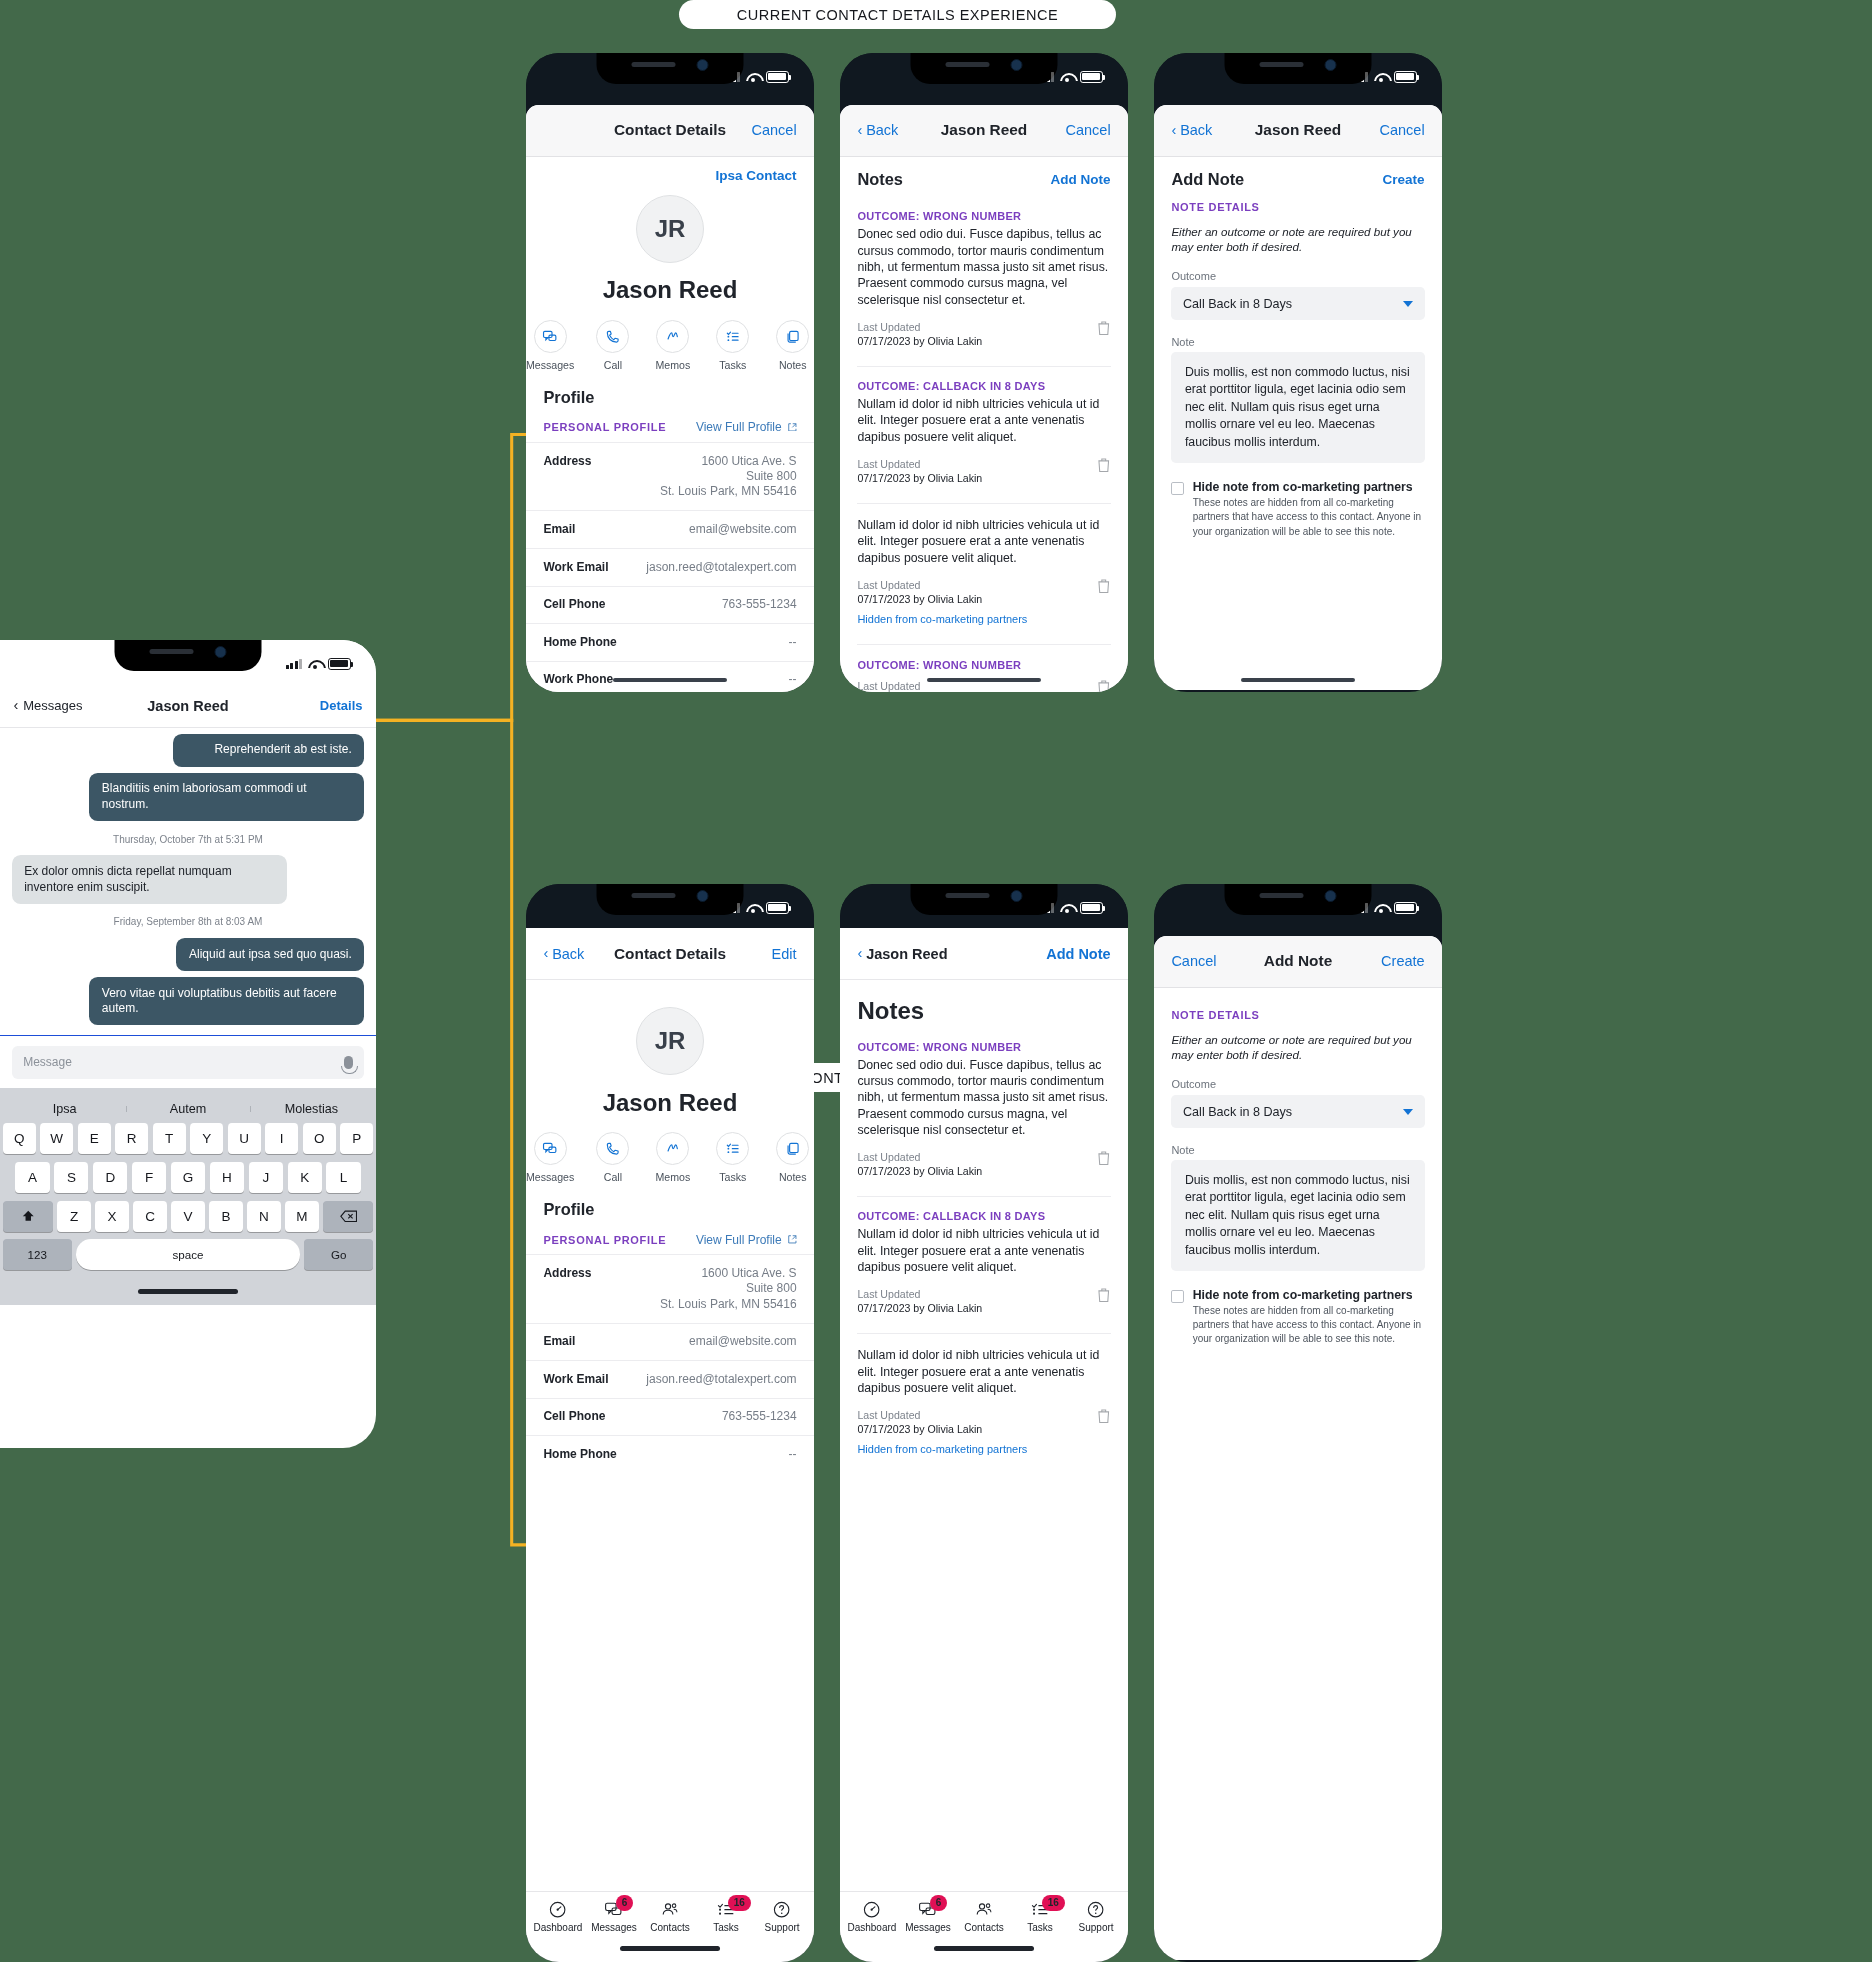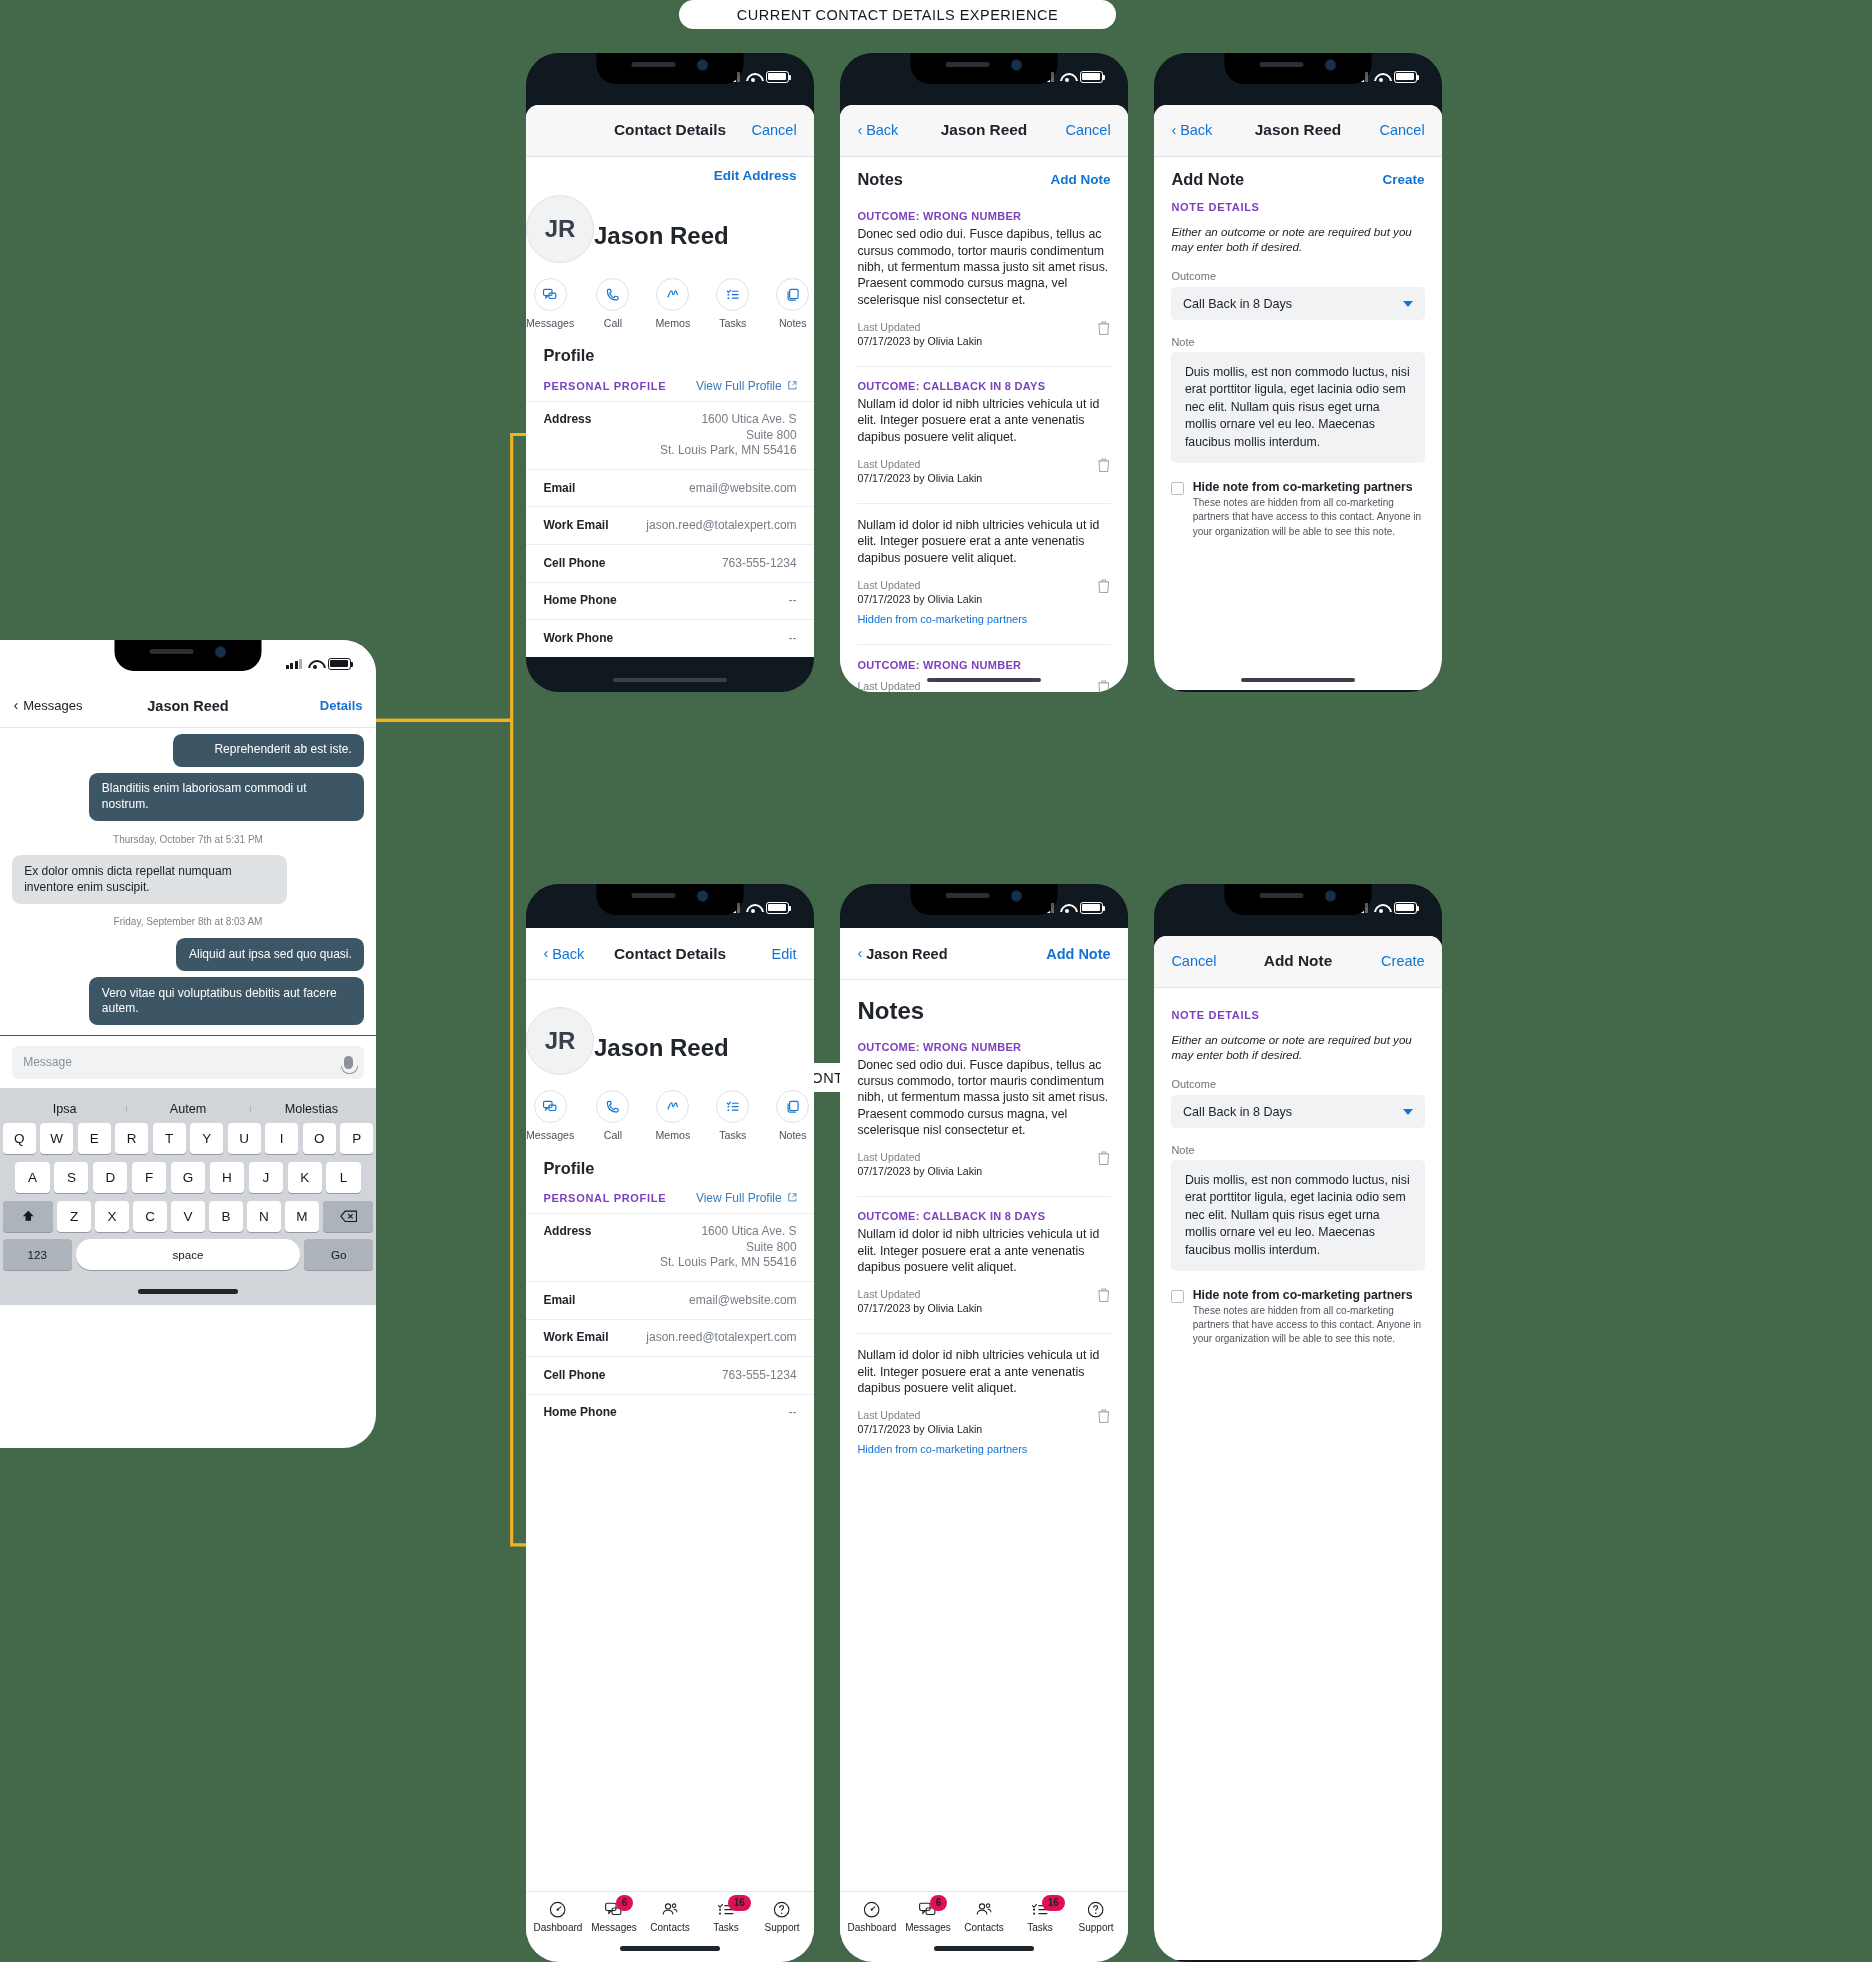--- a/index.html
+++ b/index.html
@@ -99,21 +99,21 @@
   
   .body { background:#fff; }
   .row-head {
     display:flex; align-items:center; justify-content:space-between;
     padding:13.5px 17.4px 7.7px;
   }
   .h-sec { font-size:16.4px; font-weight:bold; color:#20242b; }
   .h-big { font-size:24px; font-weight:bold; color:#20242b; }
   .link { font-size:13.5px; color:#1273d4; font-weight:bold;}
 
-  .avatar-wrap { display:flex; flex-direction:row; align-items:center; padding-top:11.6px;}
+  .avatar-wrap { display:flex; flex-direction:column; align-items:center; padding-top:11.6px;}
   .avatar {
     width:68px;height:68px;border-radius:50%;
     background:#f1f2f3;border:1.4px solid #dfe1e3;
     display:flex;align-items:center;justify-content:center;
     font-size:24px;font-weight:bold;color:#39404a;
   }
   .person-name { margin-top:13.5px; font-size:24px; font-weight:bold; color:#20242b; }
 
   .actions { display:flex; justify-content:center; gap:17.4px; margin-top:15.4px; }
   .action { display:flex; flex-direction:column; align-items:center; gap:5.8px; width:50px;}
@@ -375,21 +375,21 @@
     <div class="sheet-stack">
       <div class="sheet-back"></div>
       <div class="sheet">
         <div class="navbar">
           <div class="nav-title">Contact Details</div>
           <div class="nav-right">Cancel</div>
         </div>
 
         <div class="body">
           <div style="display:flex;justify-content:flex-end;padding:11.6px 17.4px 0;">
-            <span class="link">Edit Address</span>
+            <span class="link">Ipsa Contact</span>
           </div>
 
           <div class="avatar-wrap">
             <div class="avatar">JR</div>
             <div class="person-name">Jason Reed</div>
           </div>
 
           <div class="actions">
             <div class="action">
               <div class="circ">

